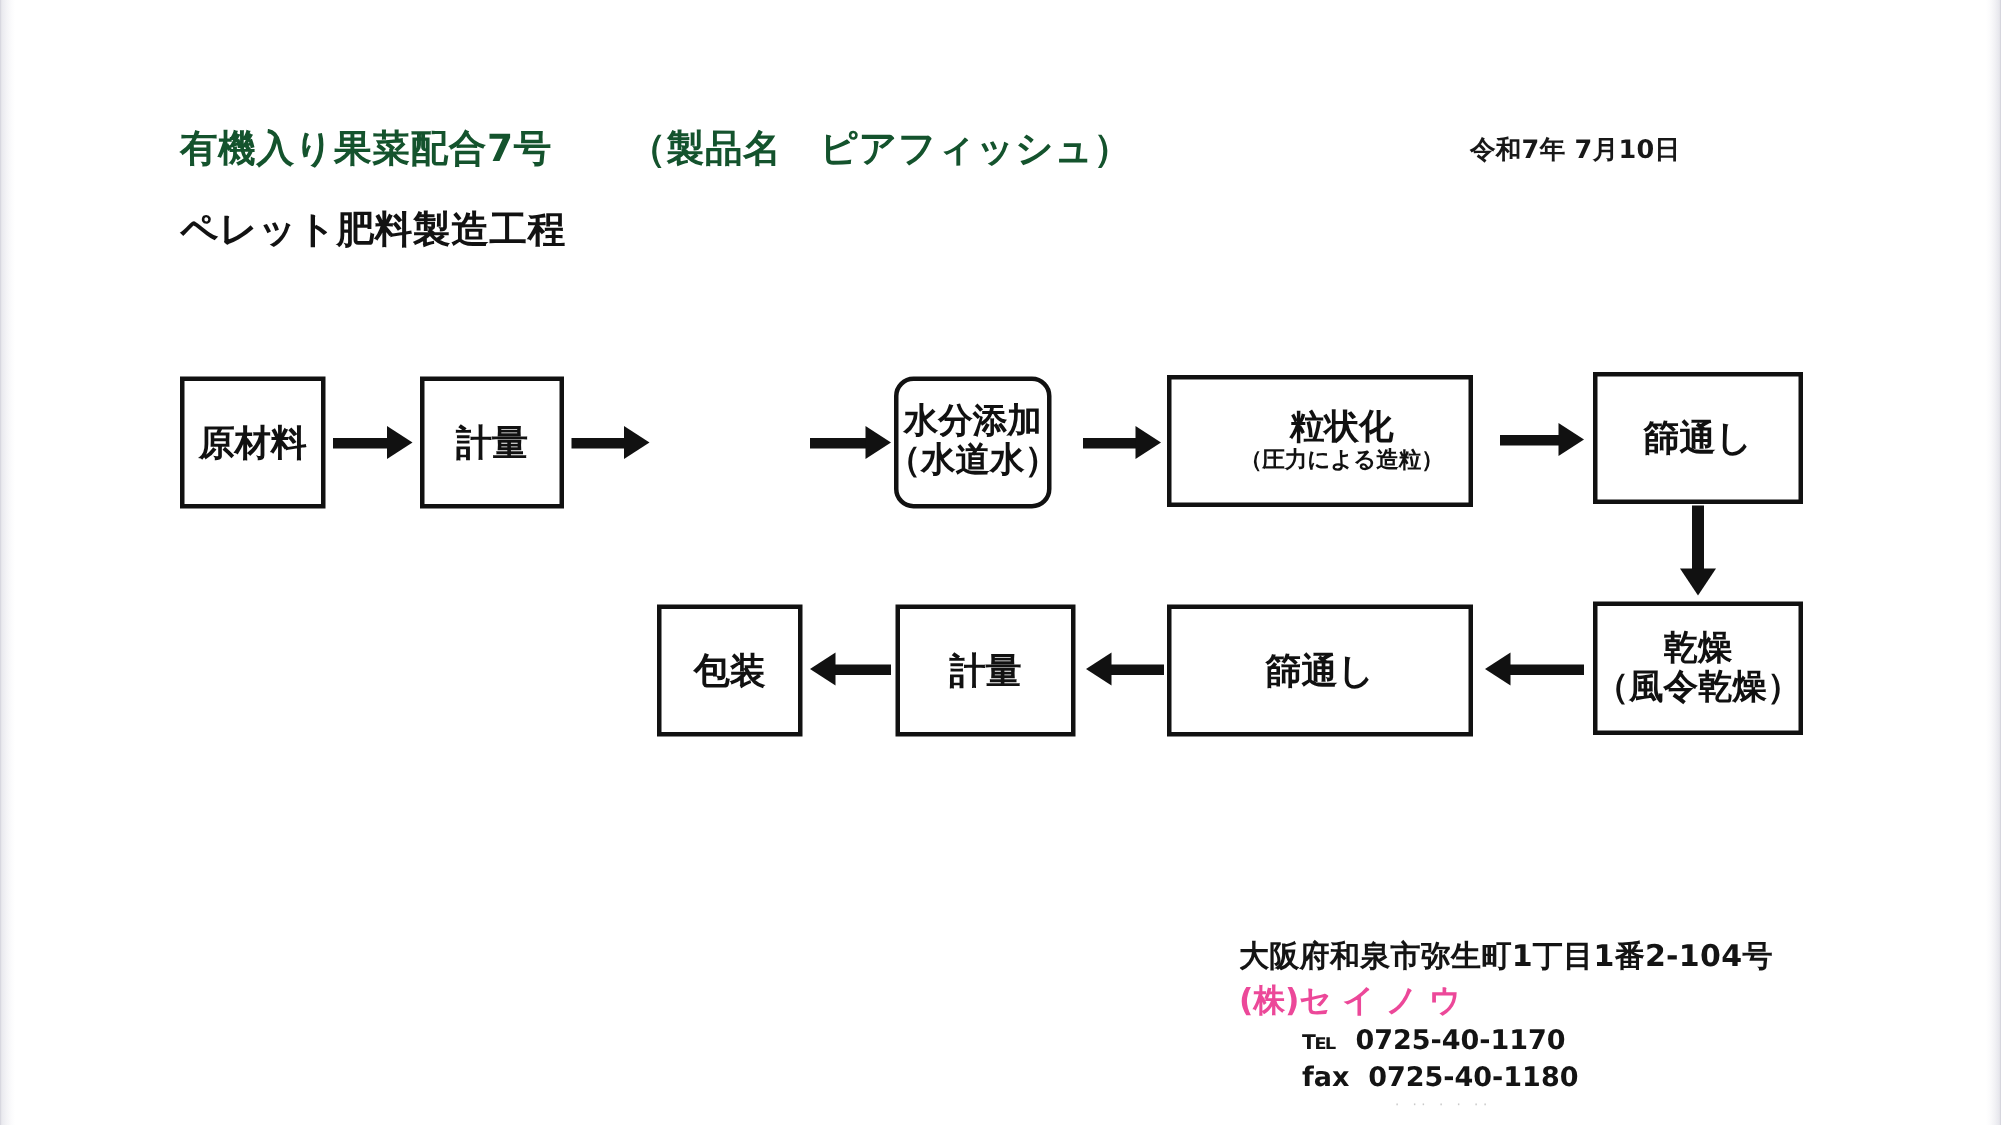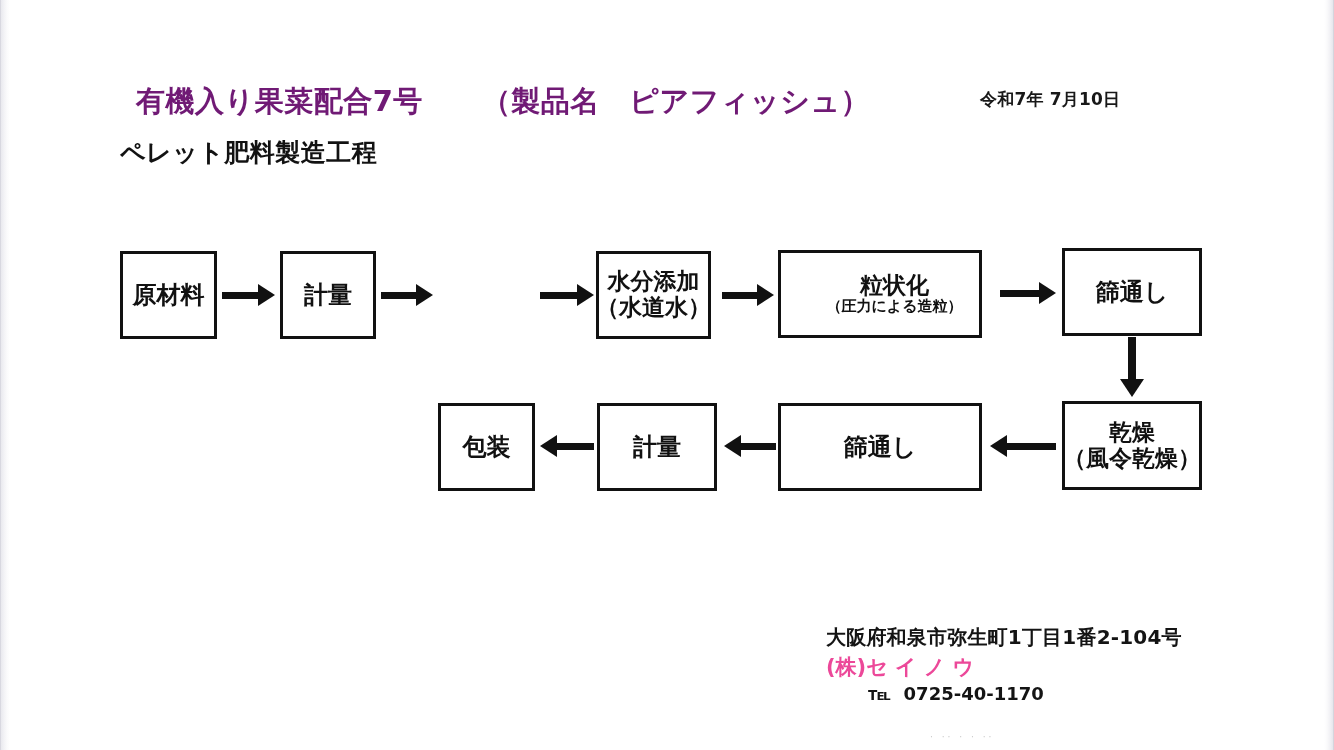--- a/index.html
+++ b/index.html
@@ -48,26 +48,25 @@
   
   #doc-header {
     position: absolute;
     left: 0; top: 0;
     width: 1334px;
   }
   .title-line-1 {
     position: absolute;
     left: 120px;
     top: 82px;
-    font-size: 29px;
+    font-size: 25px;
     font-weight: 700;
     letter-spacing: 0.5px;
     white-space: pre;
-    color: #701a75;
-    margin-left: 16px;
+    color: #14532d;
   }
   .title-line-2 {
     position: absolute;
     left: 120px;
     top: 136px;
     font-size: 25px;
     font-weight: 700;
     letter-spacing: 0.5px;
     white-space: pre;
     color: #121212;
@@ -243,21 +242,21 @@
       <div class="shaft" style="left:0; width:37px;"></div>
       <div class="head-right" style="left:35px;"></div>
     </div>
 
 
     <div class="arrow-h" style="left:540px; top:295px; width:54px;">
       <div class="shaft" style="left:0; width:39px;"></div>
       <div class="head-right" style="left:37px;"></div>
     </div>
 
-    <div class="flow-box two-line" style="left:596px; top:251px; width:115px; height:88px;">
+    <div class="flow-box two-line" style="left:596px; top:251px; width:105px; height:88px;border-radius:13px;">
       <div class="bx-line">水分添加</div>
       <div class="bx-line sub">（水道水）</div>
     </div>
 
     <div class="arrow-h" style="left:722px; top:295px; width:52px;">
       <div class="shaft" style="left:0; width:37px;"></div>
       <div class="head-right" style="left:35px;"></div>
     </div>
 
     <div class="flow-box two-line wide-overflow" style="left:778px; top:250px; width:204px; height:88px;padding-left:29px;">
@@ -310,17 +309,18 @@
     <div class="flow-box" style="left:438px; top:403px; width:97px; height:88px;">
       <div class="bx-line">包装</div>
     </div>
 
   </div>
 
   <div id="company-block">
     <div class="addr-line">大阪府和泉市弥生町1丁目1番2-104号</div>
     <div class="company-name">(株)セ イ ノ ウ</div>
     <div class="contact-line">℡  0725-40-1170</div>
+    <div class="contact-line">fax  0725-40-1180</div>
   </div>
 
   <div class="scan-artifact">· ·· · · ··</div>
 
 </div>
 
 </body></html>

